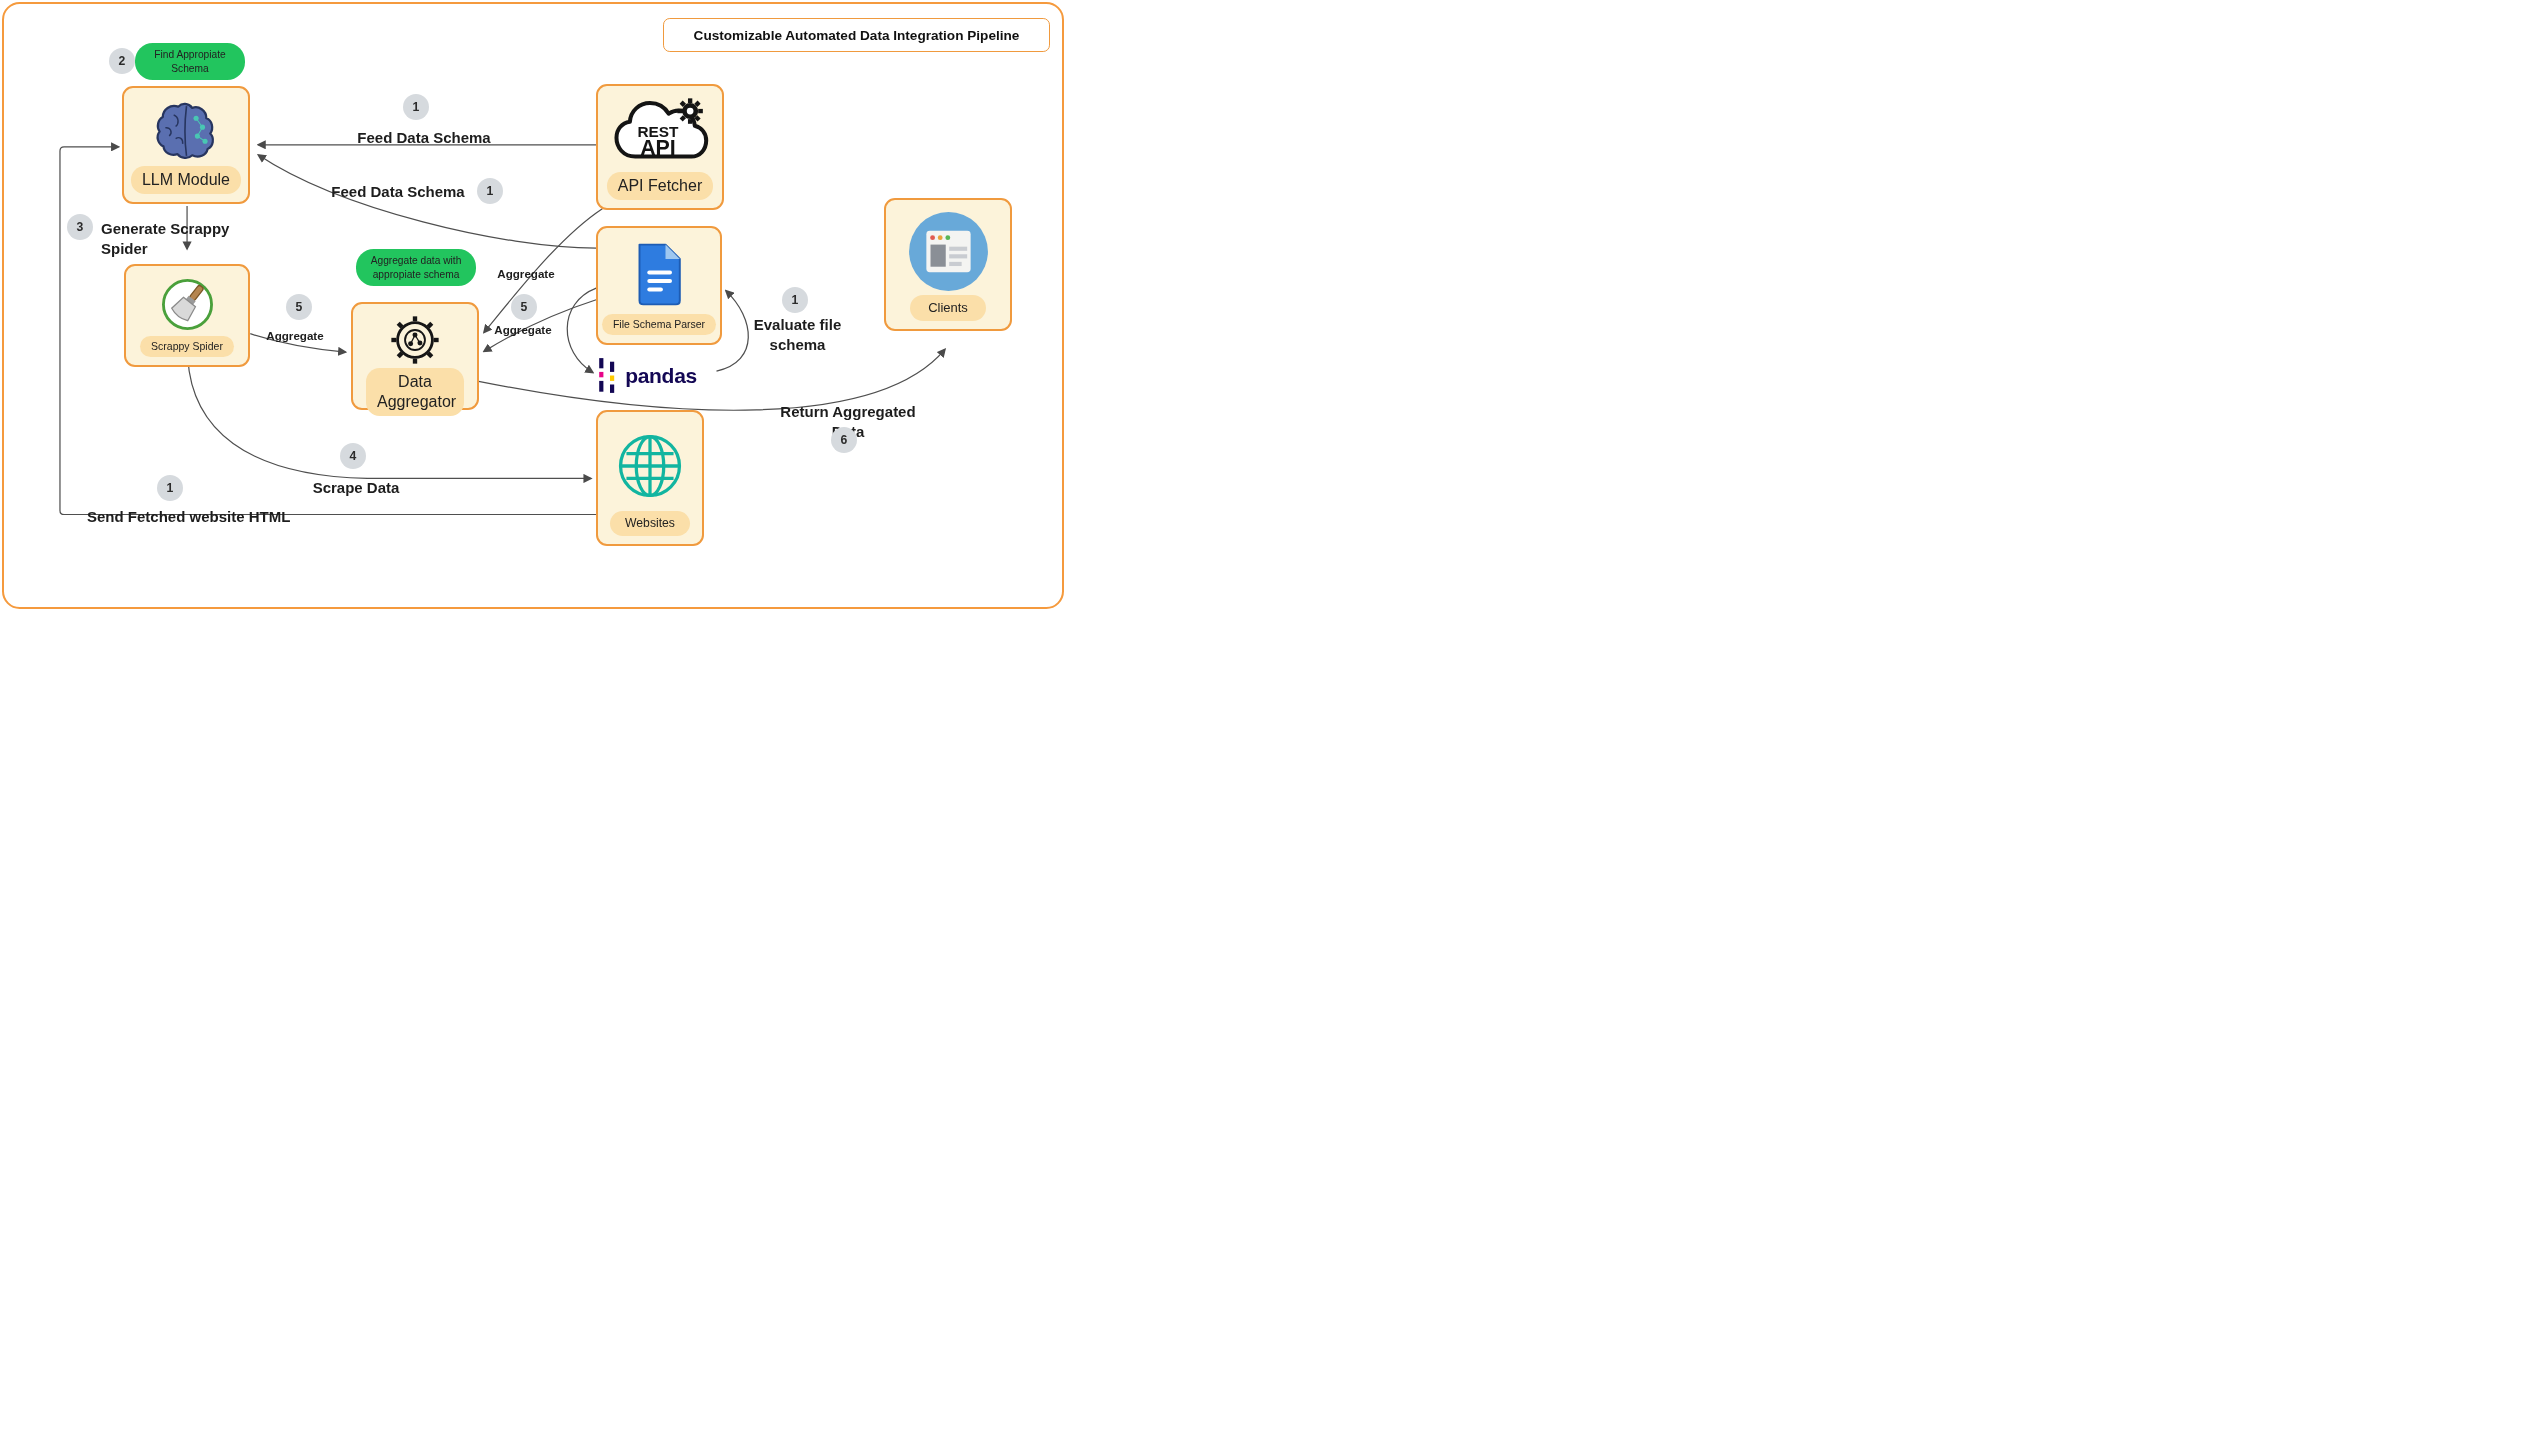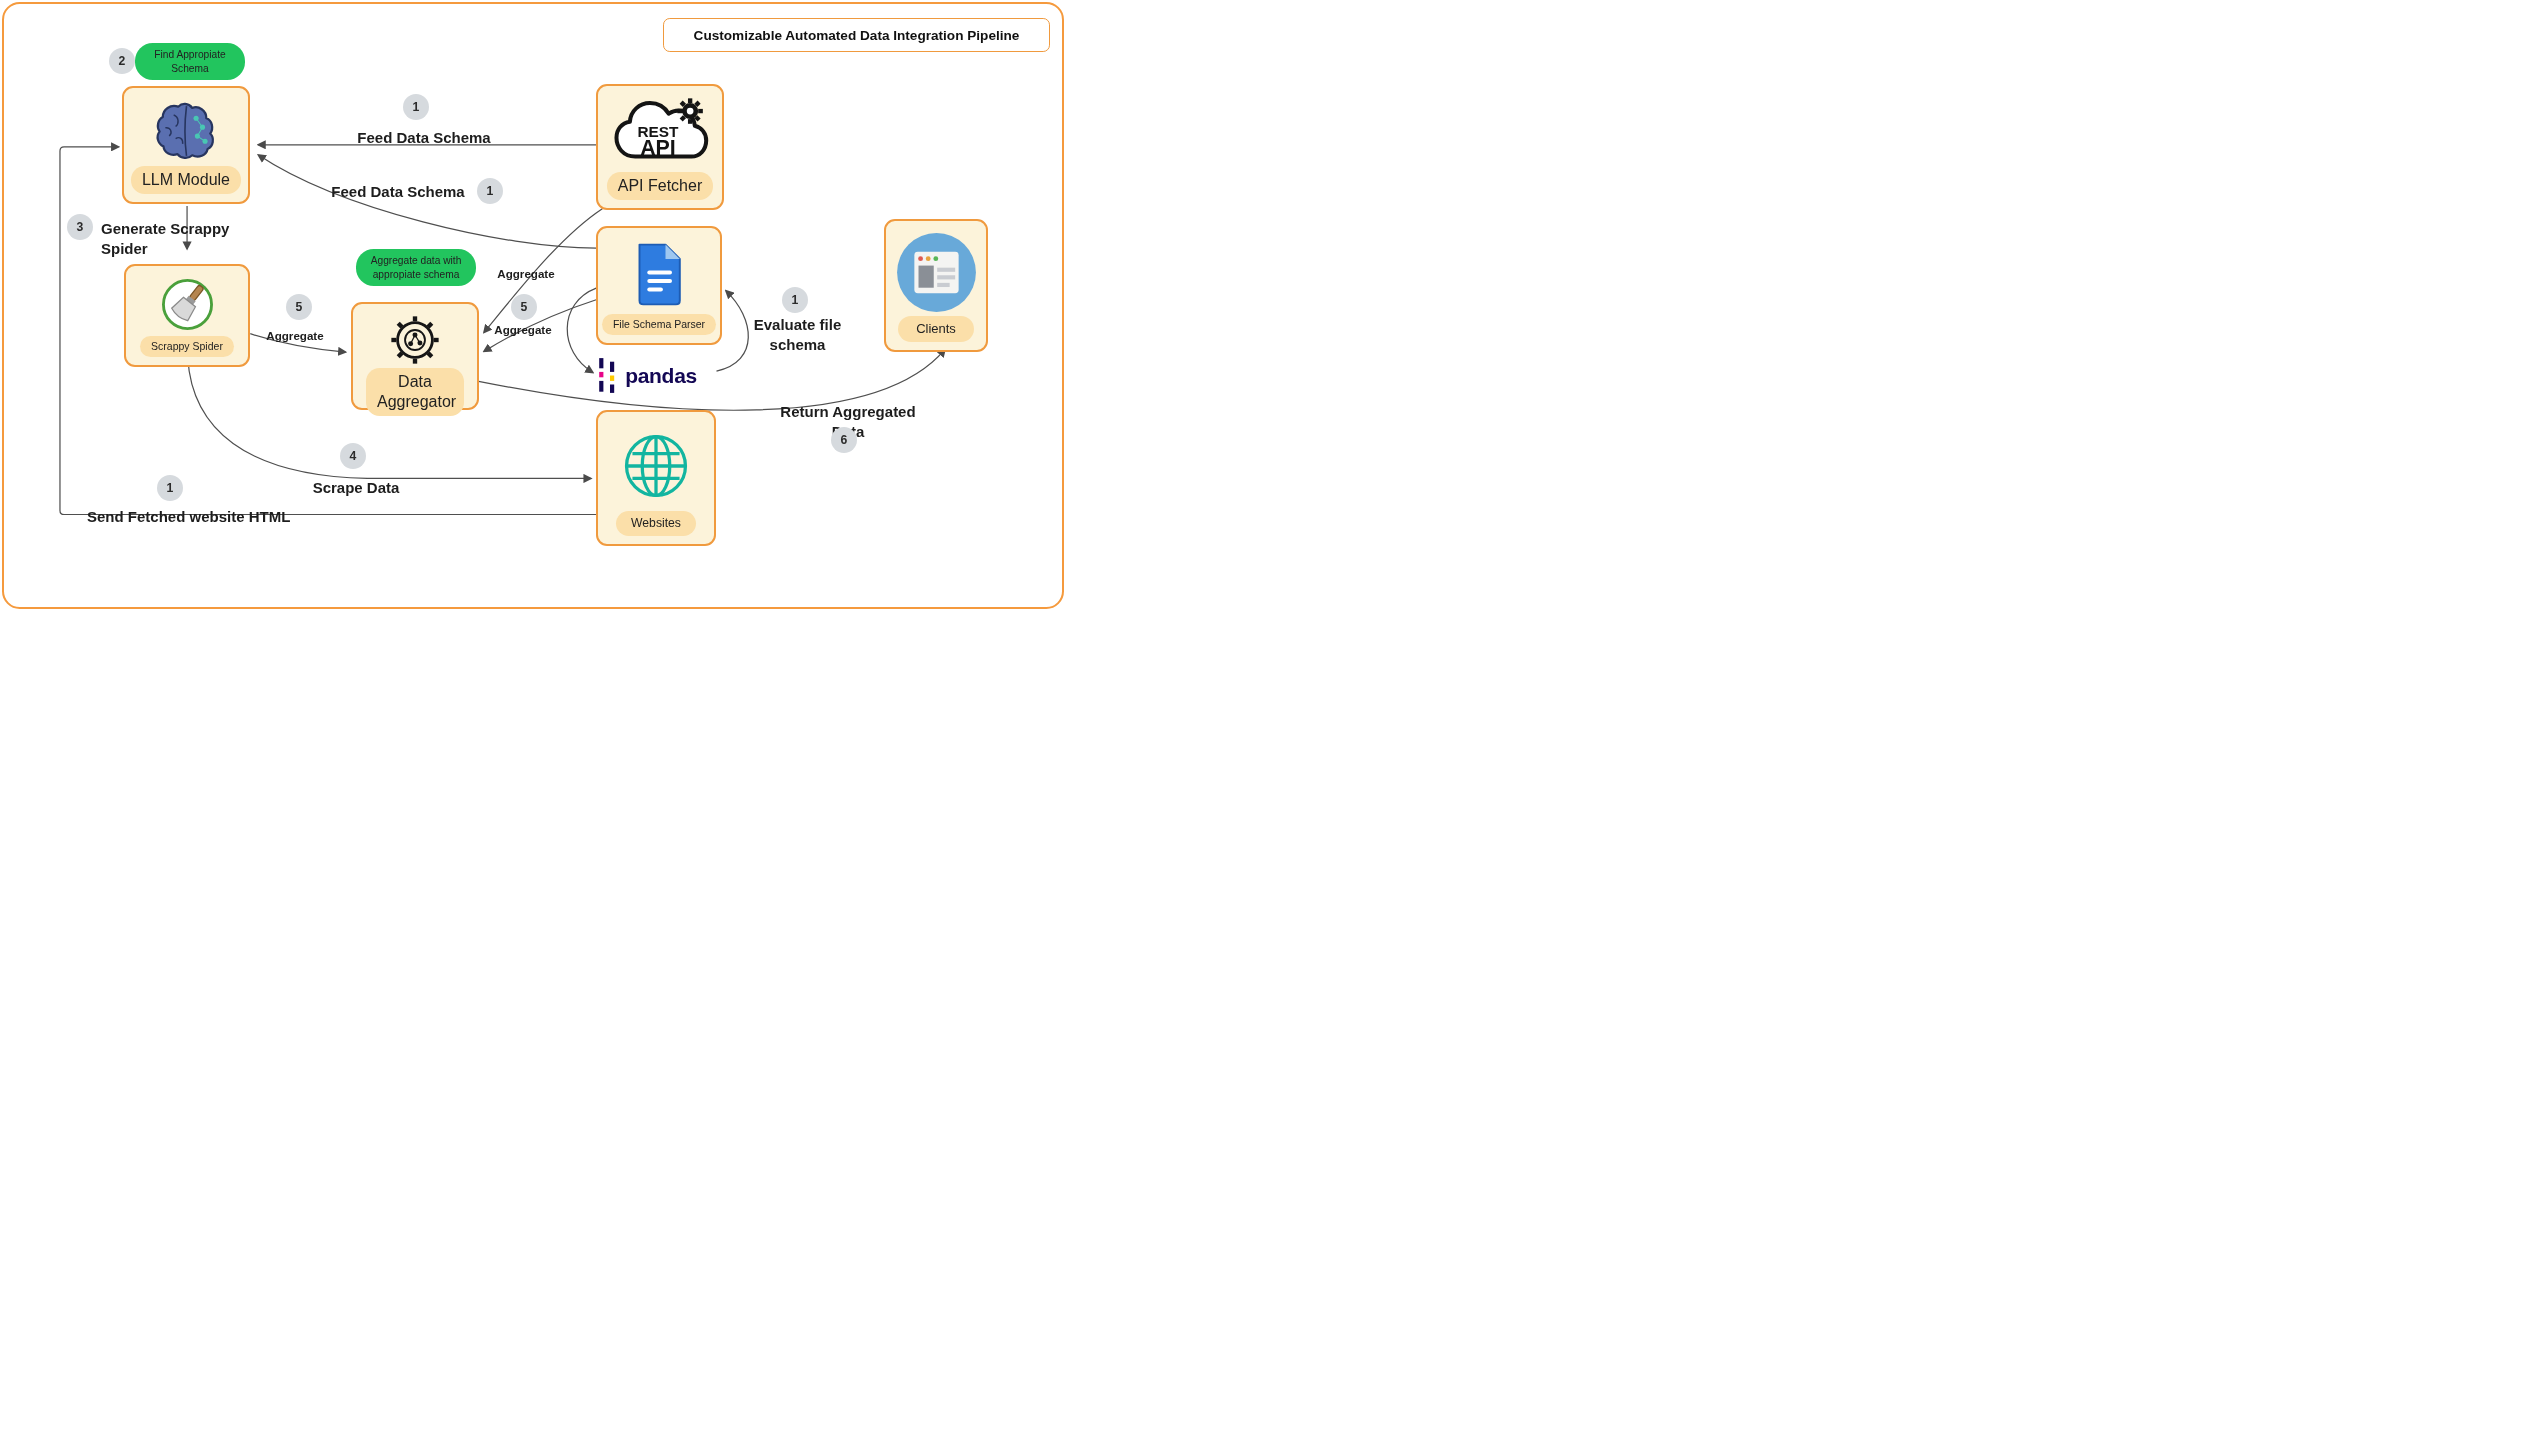--- a/index.html
+++ b/index.html
@@ -134,38 +134,38 @@
       <path d="M12,4 H52 L74,26 V90 Q74,96 68,96 H18 Q12,96 12,90 Z" fill="#2e7ce0" stroke="#1d5cb4" stroke-width="3" stroke-linejoin="round"></path>
       <path d="M52,4 L74,26 H52 Z" fill="#9ec7f0"></path>
       <rect x="24" y="44" width="38" height="6" rx="3" fill="#ffffff"></rect>
       <rect x="24" y="57" width="38" height="6" rx="3" fill="#ffffff"></rect>
       <rect x="24" y="70" width="24" height="6" rx="3" fill="#ffffff"></rect>
     </svg>
   </div>
   <div class="pill" style="font-size:10.5px;">File Schema Parser</div>
 </div>
 
-<div class="node" style="left:884px;top:219px;width:104px;height:133px;">
+<div class="node" style="left:884px;top:198px;width:128px;height:133px;">
   <div class="node-icon">
     <svg width="83" height="83" viewBox="0 0 120 120">
       <circle cx="60" cy="60" r="57" fill="#68a9d9"></circle>
       <rect x="28" y="30" width="64" height="60" rx="5" fill="#f4f4f2"></rect>
       <circle cx="37" cy="40" r="3.5" fill="#e05b52"></circle>
       <circle cx="48" cy="40" r="3.5" fill="#e8a33d"></circle>
       <circle cx="59" cy="40" r="3.5" fill="#57b657"></circle>
       <rect x="34" y="50" width="22" height="32" fill="#8a8f96"></rect>
       <rect x="61" y="53" width="26" height="6" fill="#c9ccd1"></rect>
       <rect x="61" y="64" width="26" height="6" fill="#c9ccd1"></rect>
       <rect x="61" y="75" width="18" height="6" fill="#c9ccd1"></rect>
     </svg>
   </div>
   <div class="pill" style="font-size:13px;padding:4.8px 17.7px;">Clients</div>
 </div>
 
-<div class="node" style="left:596px;top:410px;width:120px;height:136px;">
+<div class="node" style="left:596px;top:410px;width:108px;height:136px;">
   <div class="node-icon">
     <svg width="72" height="72" viewBox="0 0 110 110">
       <g fill="none" stroke="#12b5a0" stroke-width="5">
         <circle cx="55" cy="55" r="45"></circle>
         <ellipse cx="55" cy="55" rx="21" ry="45"></ellipse>
         <line x1="55" y1="10" x2="55" y2="100"></line>
         <line x1="19" y1="36" x2="91" y2="36"></line>
         <line x1="10" y1="55" x2="100" y2="55"></line>
         <line x1="19" y1="74" x2="91" y2="74"></line>
       </g>

